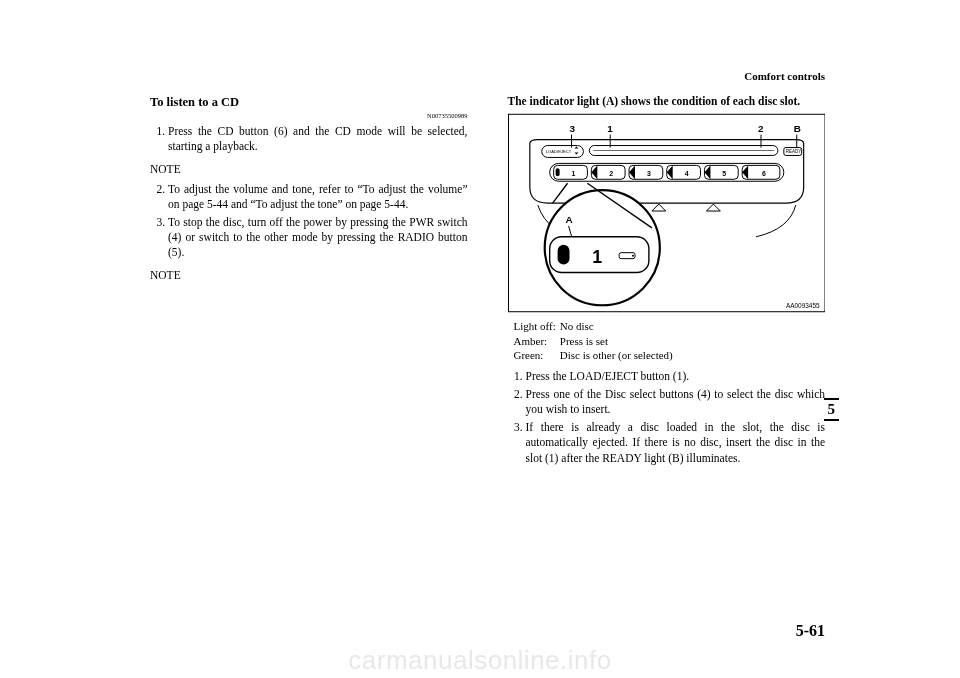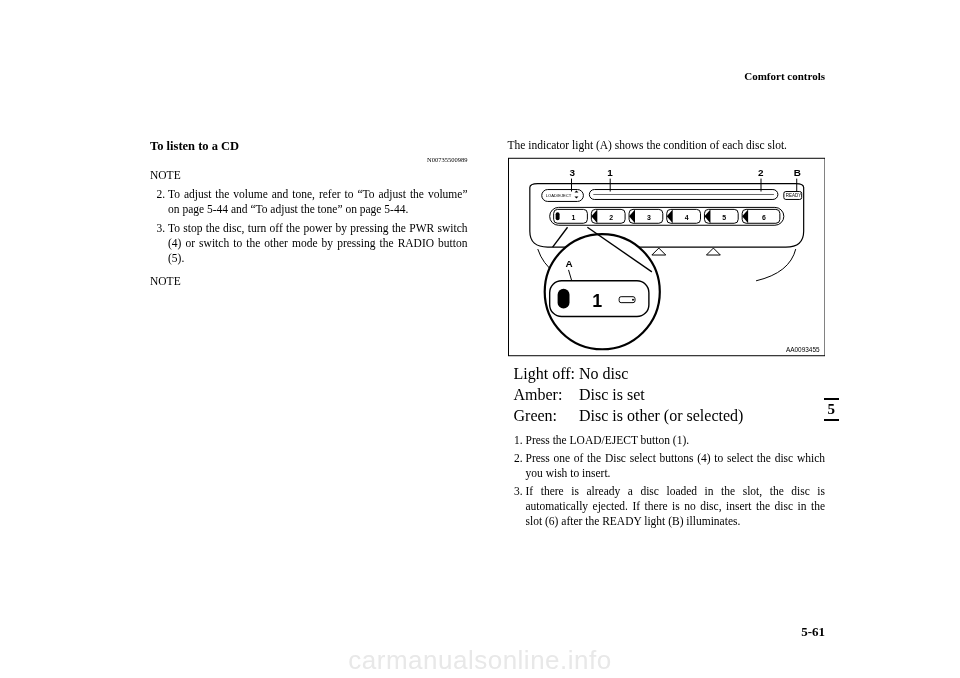--- a/index.html
+++ b/index.html
@@ -28,21 +28,20 @@
     font-size: 11px;
   }
   .cols {
     position: absolute;
     top: 24px;
     left: 0;
     right: 0;
     bottom: 0;
     display: flex;
     gap: 40px;
-    margin-top: 44px;
   }
   .col {
     flex: 1;
     font-size: 11.5px;
     line-height: 1.32;
   }
   .h2 {
     font-weight: bold;
     font-size: 12.5px;
     margin-bottom: 1px;
@@ -82,39 +81,40 @@
   }
   ul.bullets li::before {
     content: "●";
     position: absolute;
     left: -15px;
     font-size: 9px;
     top: 1px;
   }
   .subline {
     margin-bottom: 4px;
+    font-weight: bold;
   }
   .figure {
     width: 100%;
     height: 200px;
     position: relative;
     margin: 4px 0 6px 0;
   }
   .legend-tbl {
-    font-size: 16px;
+    font-size: 11px;
     border-collapse: collapse;
     margin: 2px 0 6px 6px;
   }
   .legend-tbl td { padding: 0 4px 0 0; vertical-align: top; }
   .footer-pg {
     position: absolute;
     right: 0;
     bottom: -2px;
     font-weight: bold;
-    font-size: 13px;
+    font-size: 16px;
   }
   .section-tab {
     position: absolute;
     right: -14px;
     top: 328px;
     font-weight: bold;
     font-size: 15px;
     padding: 1px 4px;
     border-top: 2px solid #000;
     border-bottom: 2px solid #000;
@@ -138,20 +138,23 @@
 <div class="page">
 
   <div class="header-right">Comfort controls</div>
 
   <div class="cols">
 
     <div class="col">
       <div class="h2">To listen to a CD</div>
       <div class="code-sm">N00735500989</div>
 
+      <ol class="numlist">
+        <li>Press the CD button (6) and the CD mode will be selected, starting a playback.</li>
+      </ol>
 
       <div class="note-hd">NOTE</div>
 
       <ol class="numlist" start="2">
         <li>To adjust the volume and tone, refer to “To adjust the volume” on page 5-44 and “To adjust the tone” on page 5-44.</li>
         <li>To stop the disc, turn off the power by pressing the PWR switch (4) or switch to the other mode by pressing the RADIO button (5).</li>
       </ol>
 
       <div class="note-hd">NOTE</div>
     </div>
@@ -234,33 +237,33 @@
       </div>
 
       <table class="legend-tbl">
         <tbody>
             <tr>
               <td>Light off:</td>
               <td>No disc</td>
             </tr>
         <tr>
               <td>Amber:</td>
-              <td>Disc is set</td>
+              <td>Press is set</td>
             </tr>
         <tr>
               <td>Green:</td>
               <td>Disc is other (or selected)</td>
             </tr>
       </tbody>
         </table>
 
       <ol class="numlist">
         <li>Press the LOAD/EJECT button (1).</li>
         <li>Press one of the Disc select buttons (4) to select the disc which you wish to insert.</li>
-        <li>If there is already a disc loaded in the slot, the disc is automatically ejected. If there is no disc, insert the disc in the slot (6) after the READY light (B) illuminates.</li>
+        <li>If there is already a disc loaded in the slot, the disc is automatically ejected. If there is no disc, insert the disc in the slot (1) after the READY light (B) illuminates.</li>
       </ol>
     </div>
 
   </div>
 
   <div class="section-tab">5</div>
   <div class="footer-pg">5-61</div>
 </div>
 
 <div class="watermark">carmanualsonline.info</div>

